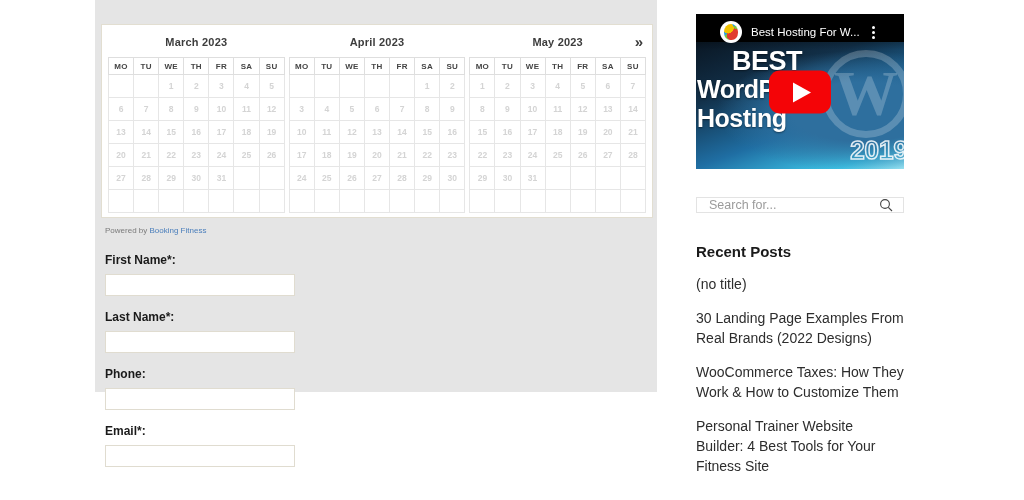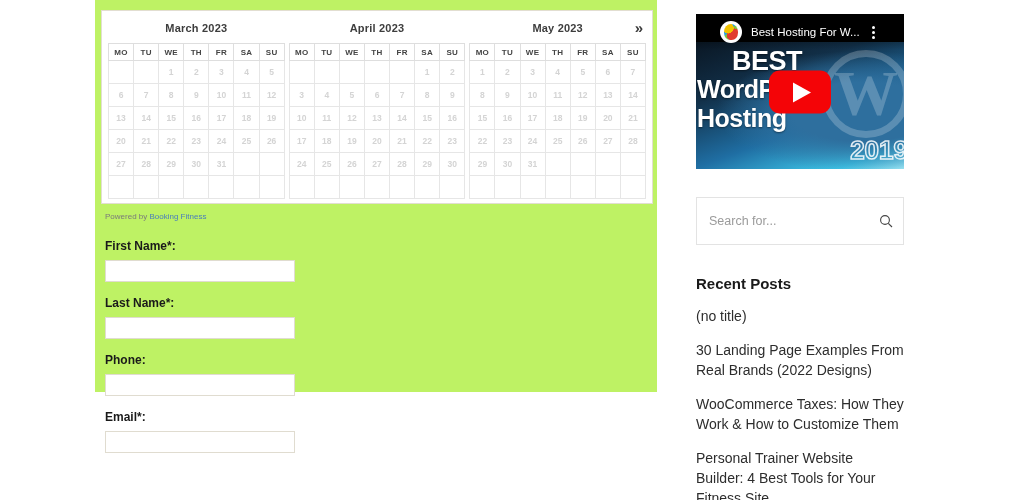--- a/index.html
+++ b/index.html
@@ -15,22 +15,22 @@
     position: relative;
     width: 1024px; height: 500px;
     background: #ffffff;
   }
 
   
   .content-col {
     position: absolute;
     left: 95px; top: 0;
     width: 562px; height: 392px;
-    background: #bef264;
-    padding: 10px 12px 0 6px;
+    background: #e5e5e5;
+    padding: 24px 12px 0 6px;
   }
 
   
   .bk-widget {
     background: #ffffff;
     border: 1px solid #e2ded1;
     width: 552px;
     padding: 6px 4px 4px 4px;
   }
   .bk-months {
@@ -237,21 +237,21 @@
     position: absolute;
     left: 24px; top: 12px;
     border-left: 18px solid #fff;
     border-top: 10px solid transparent;
     border-bottom: 10px solid transparent;
   }
 
   
   .search-box {
     margin-top: 28px;
-    width: 208px; height: 48px;
+    width: 208px; height: 16px;
     border: 1px solid #e3e3e3;
     background: #fff;
     display: flex; align-items: center;
     padding: 0 10px;
   }
   .search-input {
     border: 0; outline: 0;
     flex: 1 1 auto;
     font-size: 12.5px;
     color: #333;

